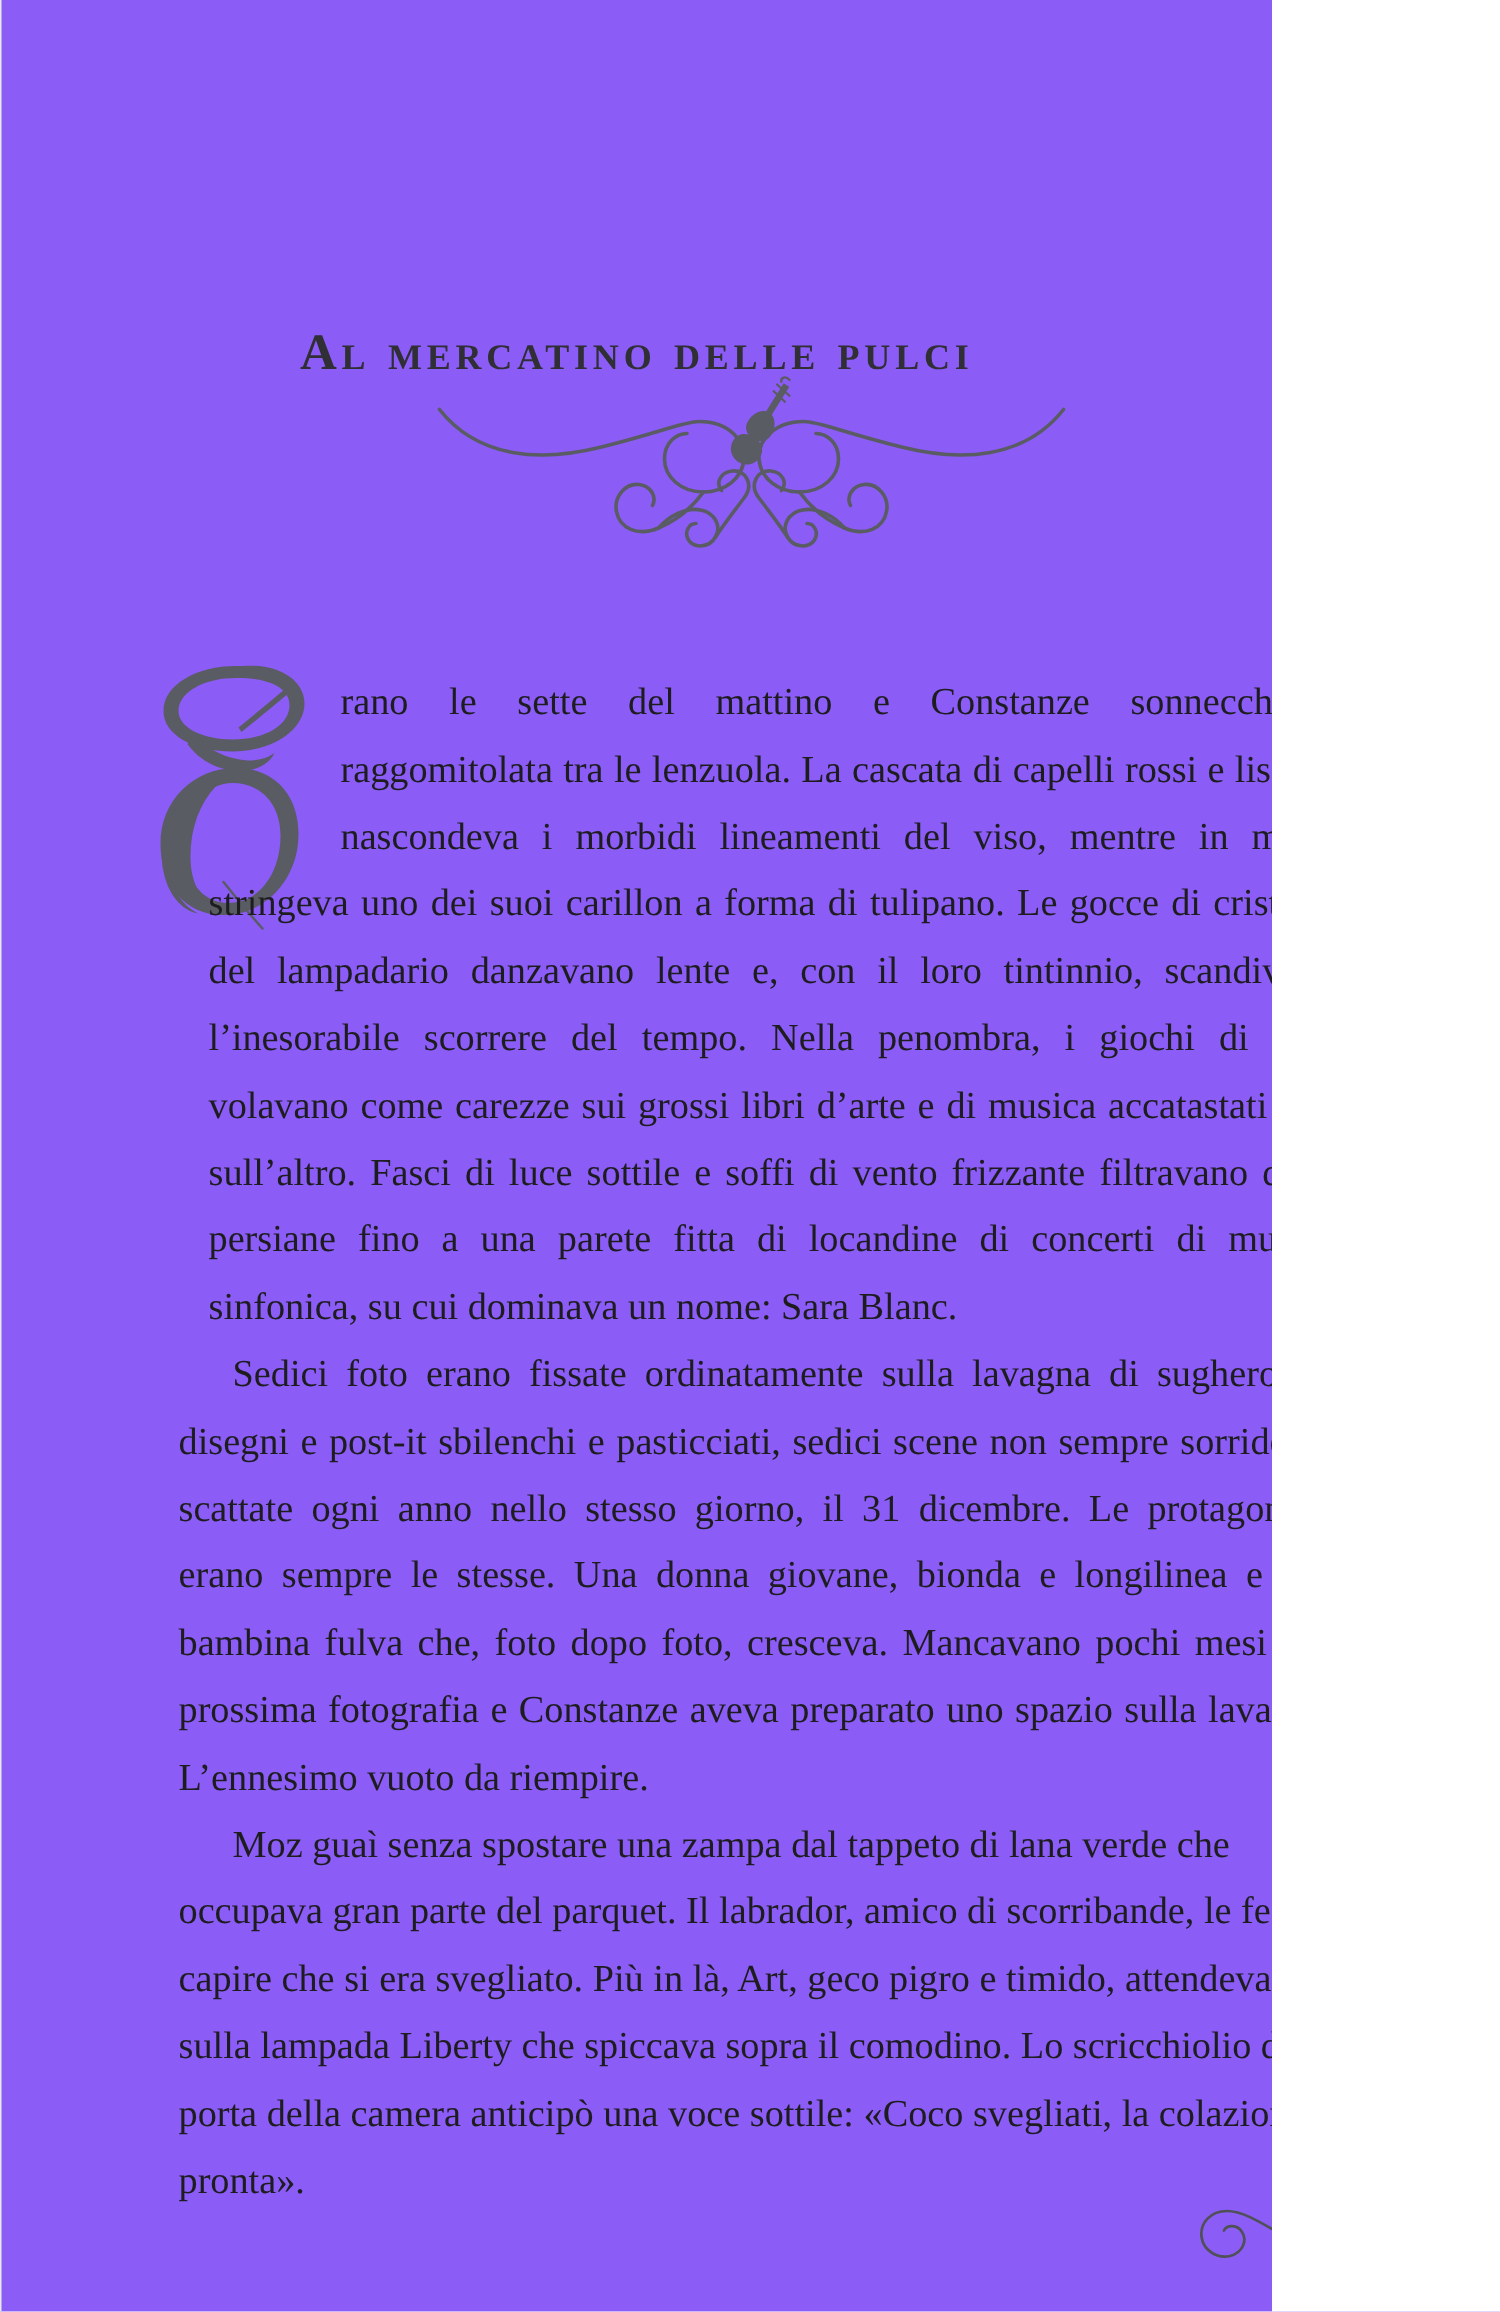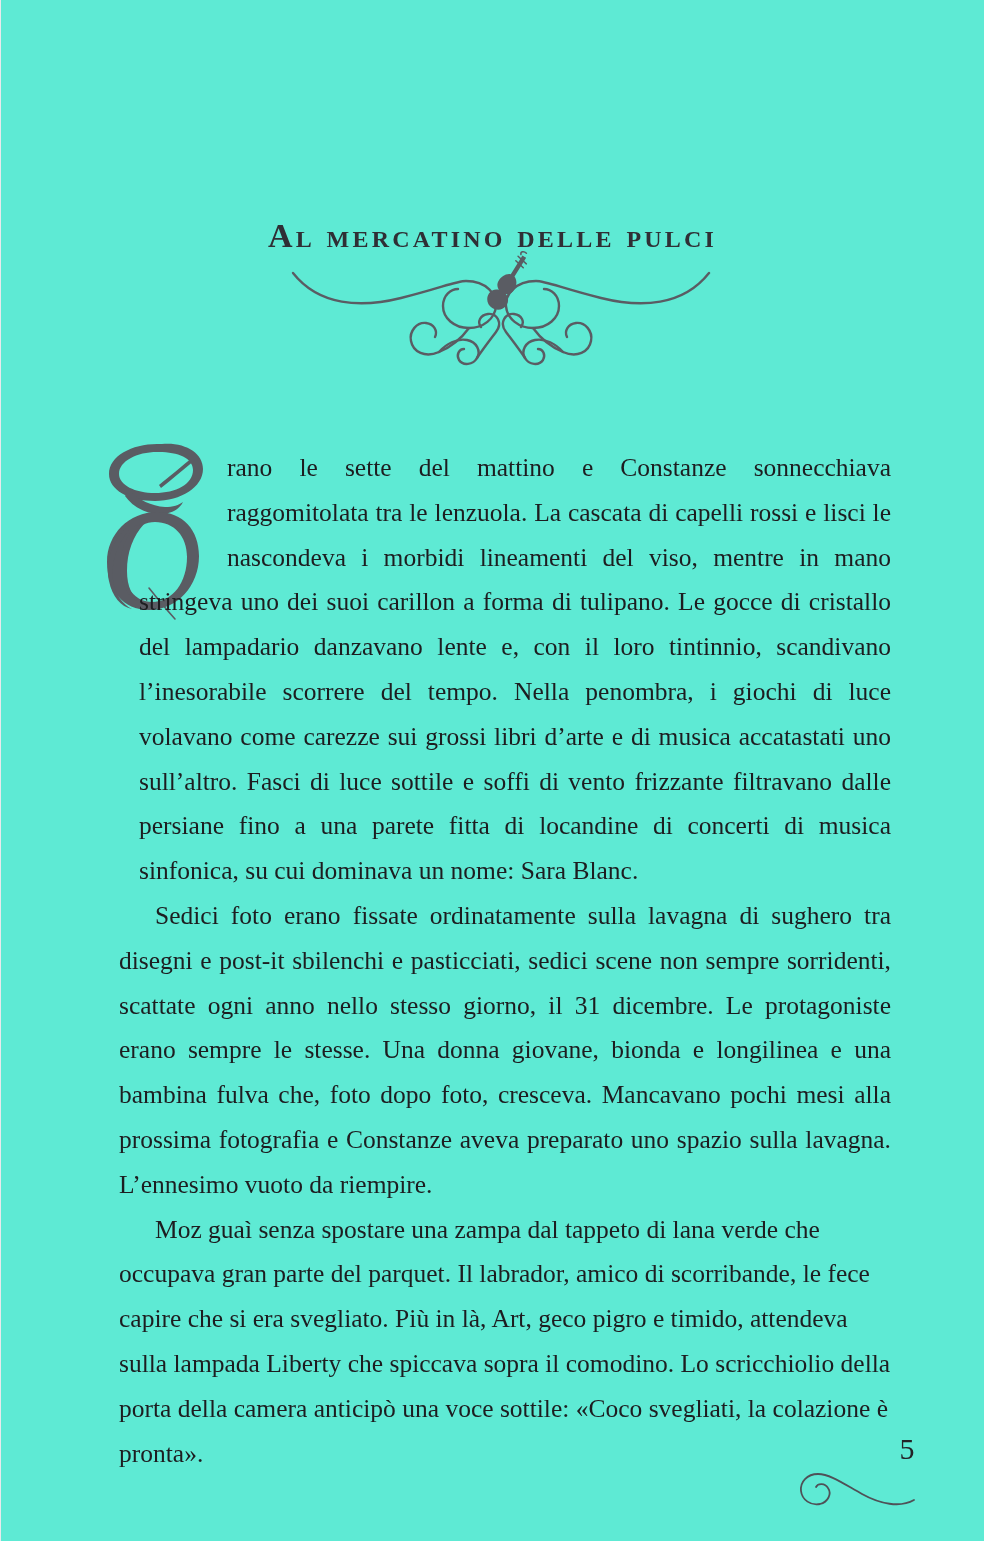--- a/index.html
+++ b/index.html
@@ -5,23 +5,23 @@
   html, body {
     margin: 0;
     padding: 0;
     background: #ffffff;
   }
   body {
     font-family: "Liberation Serif", "DejaVu Serif", serif;
   }
   .page {
     position: relative;
-    width: 984px;
+    width: 848px;
     height: 1541px;
-    background: #5eead4;
+    background: #8b5cf6;
     overflow: hidden;
     box-sizing: border-box;
     border-left: 1px solid #e9e9ec;
   }
 
   
   .chapter-title {
     position: absolute;
     left: 0;
     right: 0;

